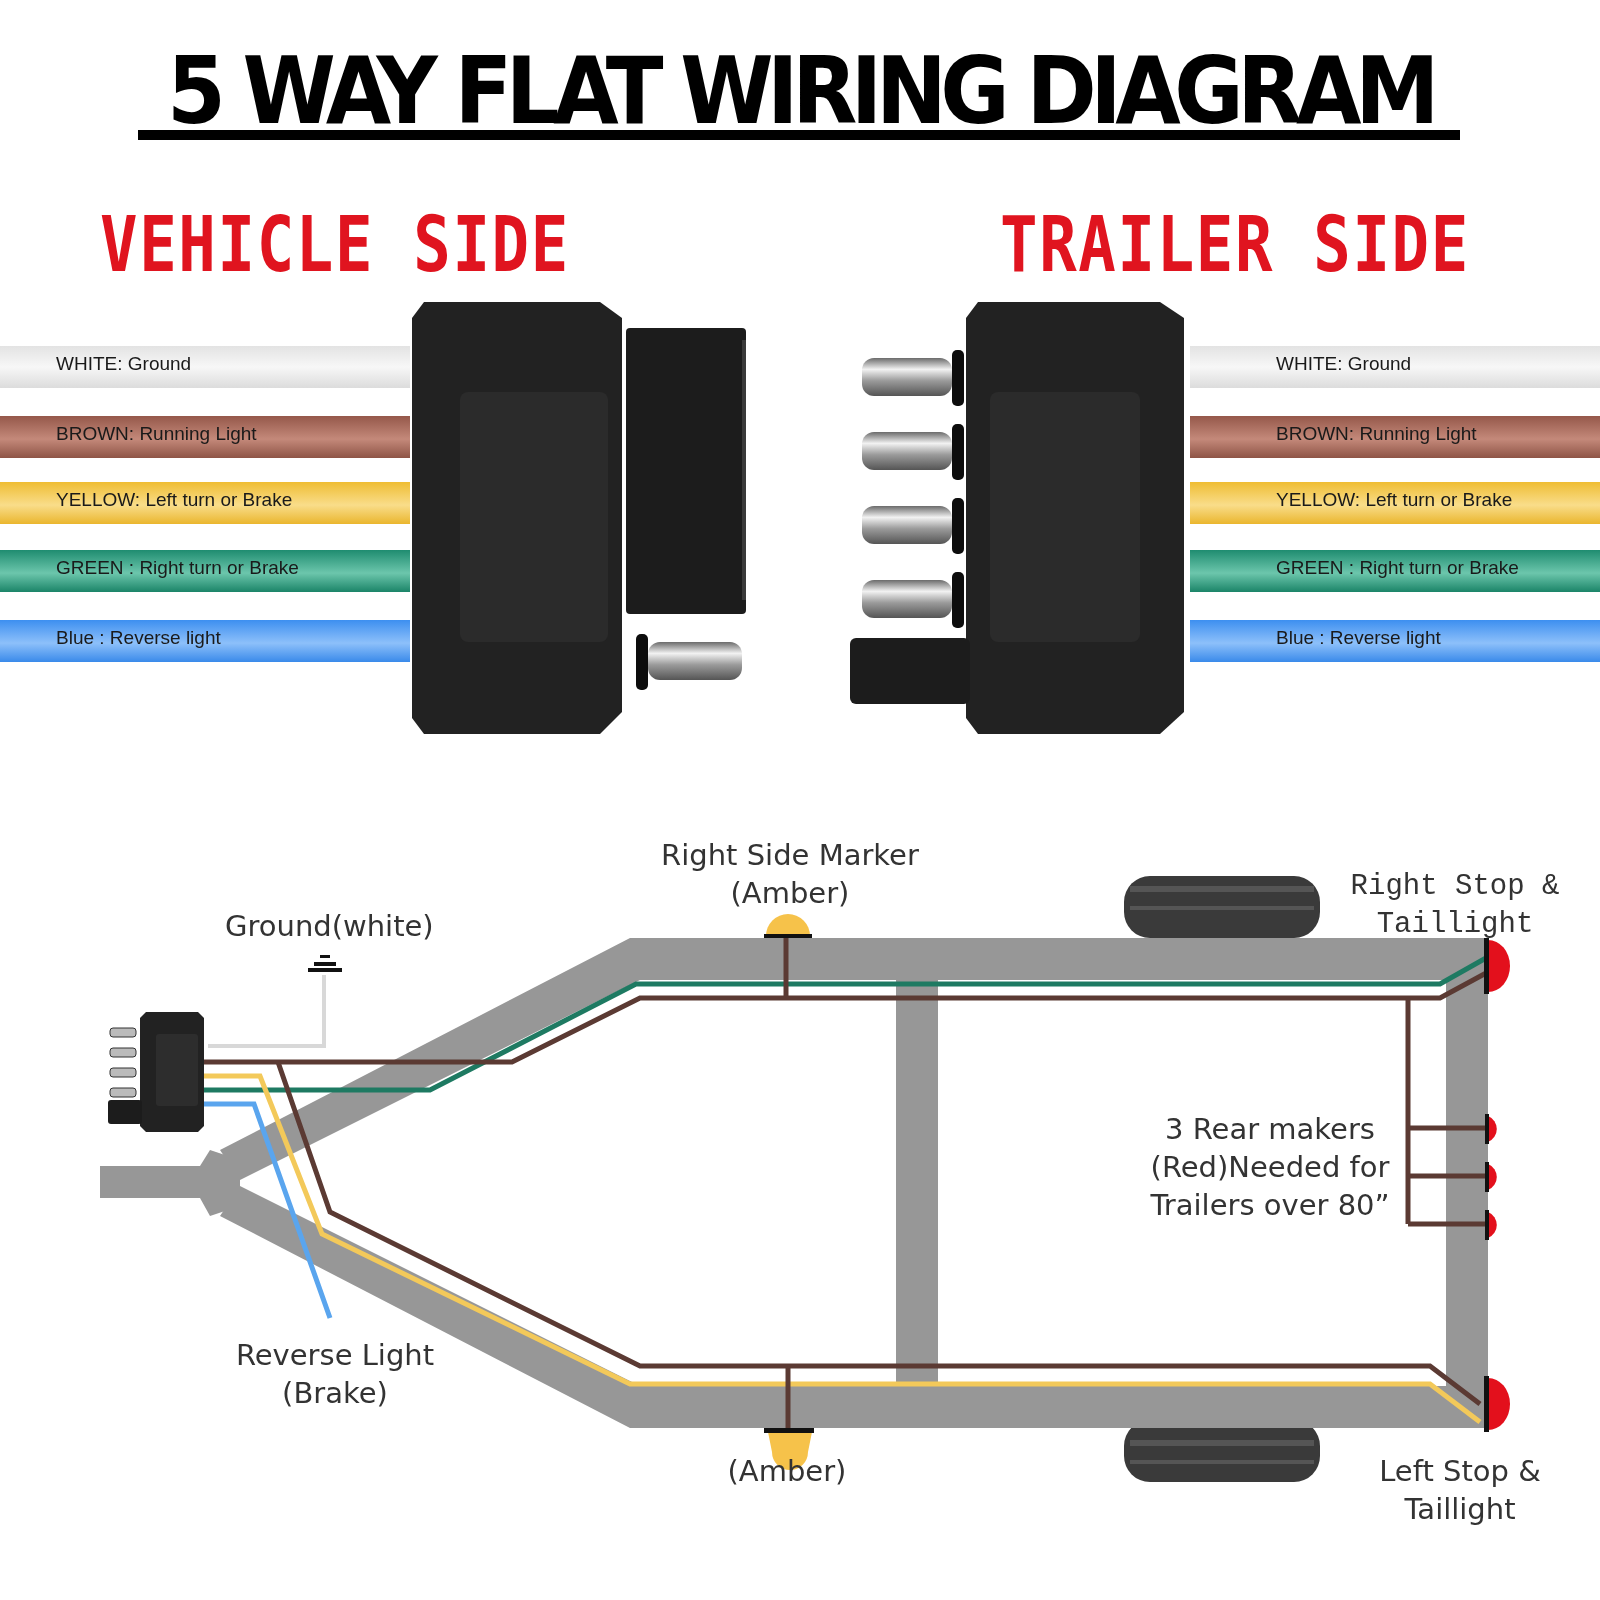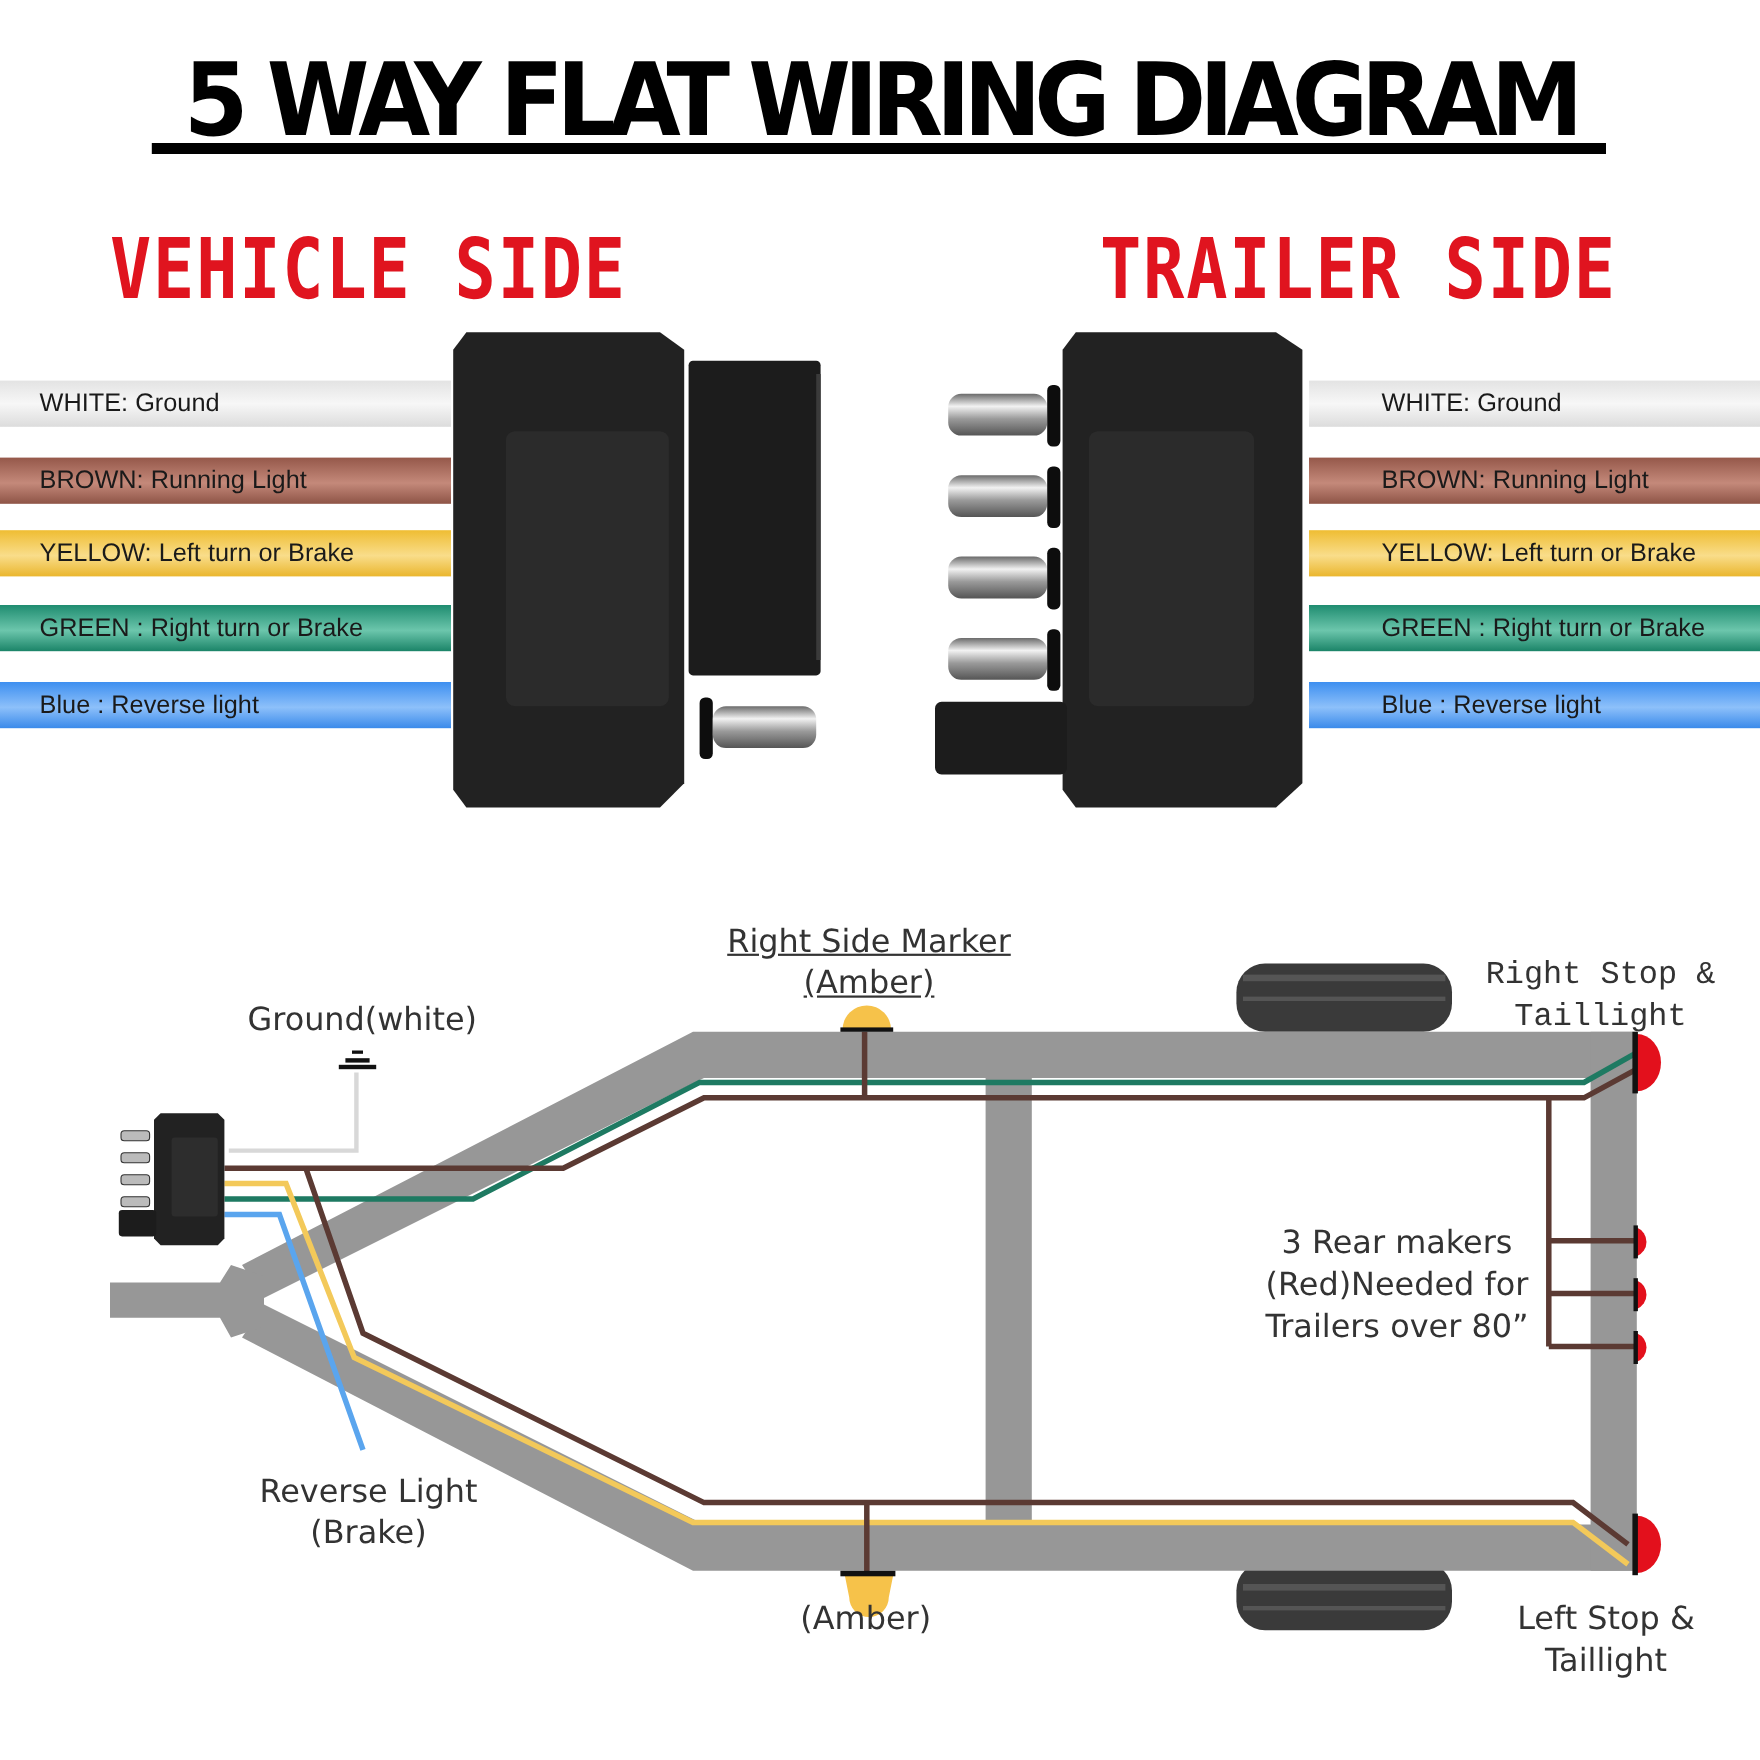--- a/index.html
+++ b/index.html
@@ -3,21 +3,21 @@
 <meta charset="utf-8">
 <style>
   html, body { margin:0; padding:0; background:#ffffff; }
   body { width:1600px; height:1600px; position:relative; overflow:hidden; font-family:"Liberation Sans", sans-serif; }
   .title { position:absolute; left:0; width:1600px; top:38px; text-align:center; font-family:"DejaVu Sans", sans-serif; font-weight:bold; font-size:92px; letter-spacing:-7px; color:#000; transform:scaleX(0.92); transform-origin:center; }
   .title-rule { position:absolute; left:138px; top:130px; width:1322px; height:10px; background:#000; }
   .side-label { position:absolute; top:200px; font-family:"DejaVu Sans Mono", monospace; font-weight:bold; font-size:76px; color:#e0141f; letter-spacing:2px; transform:scaleX(0.82); }
   .side-vehicle { left:100px; transform-origin:left; }
   .side-trailer { left:1000px; transform-origin:left; }
   .wire { position:absolute; height:42px; }
-  .wire-label { position:absolute; font-size:23px; color:#1a1a1a; white-space:nowrap; top:7px; }
+  .wire-label { position:absolute; font-size:19px; color:#1a1a1a; white-space:nowrap; top:7px;margin-left:20px; }
   .lbl { position:absolute; font-family:"DejaVu Sans", sans-serif; font-size:29px; color:#333; text-align:center; line-height:38px; white-space:nowrap; }
   svg { position:absolute; left:0; top:0; }
 </style>
 </head>
 <body>
 
 <div class="title">5 WAY FLAT WIRING DIAGRAM</div>
 <div class="title-rule"></div>
 
 <div class="side-label side-vehicle">VEHICLE SIDE</div>
@@ -176,21 +176,21 @@
     <rect x="156" y="1034" width="42" height="72" rx="3" fill="#2d2d2d"></rect>
     <rect x="108" y="1100" width="34" height="24" rx="3" fill="#1c1c1c"></rect>
     <rect x="110" y="1028" width="26" height="9" rx="3" fill="#bbb" stroke="#333"></rect>
     <rect x="110" y="1048" width="26" height="9" rx="3" fill="#bbb" stroke="#333"></rect>
     <rect x="110" y="1068" width="26" height="9" rx="3" fill="#bbb" stroke="#333"></rect>
     <rect x="110" y="1088" width="26" height="9" rx="3" fill="#bbb" stroke="#333"></rect>
   </g>
 </svg>
 
 <div class="lbl" style="left:225px;top:907px;text-align:right;">Ground(white)</div>
-<div class="lbl" style="left:650px;top:836px;width:280px;text-decoration:underline;">
+<div class="lbl" style="left:650px;top:836px;width:280px;">
   <div>Right Side Marker</div>
   <div>(Amber)</div>
 </div>
 <div class="lbl" style="left:1340px;top:868px;width:230px;font-family:Liberation Mono, monospace;">
   <div>Right Stop &amp;</div>
   <div>Taillight</div>
 </div>
 <div class="lbl" style="left:1140px;top:1110px;width:260px;">
   <div>3 Rear makers</div>
   <div>(Red)Needed for</div>

